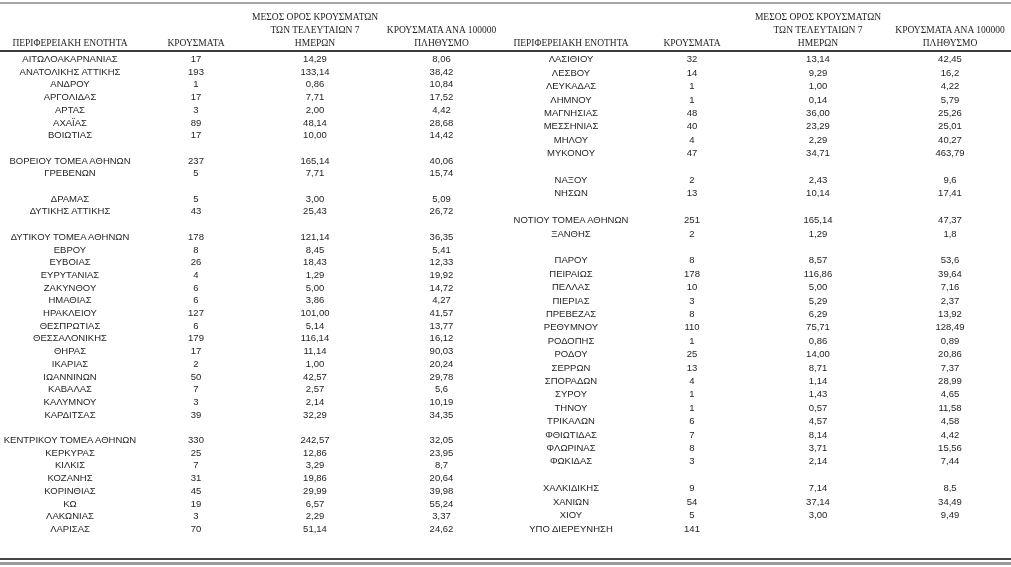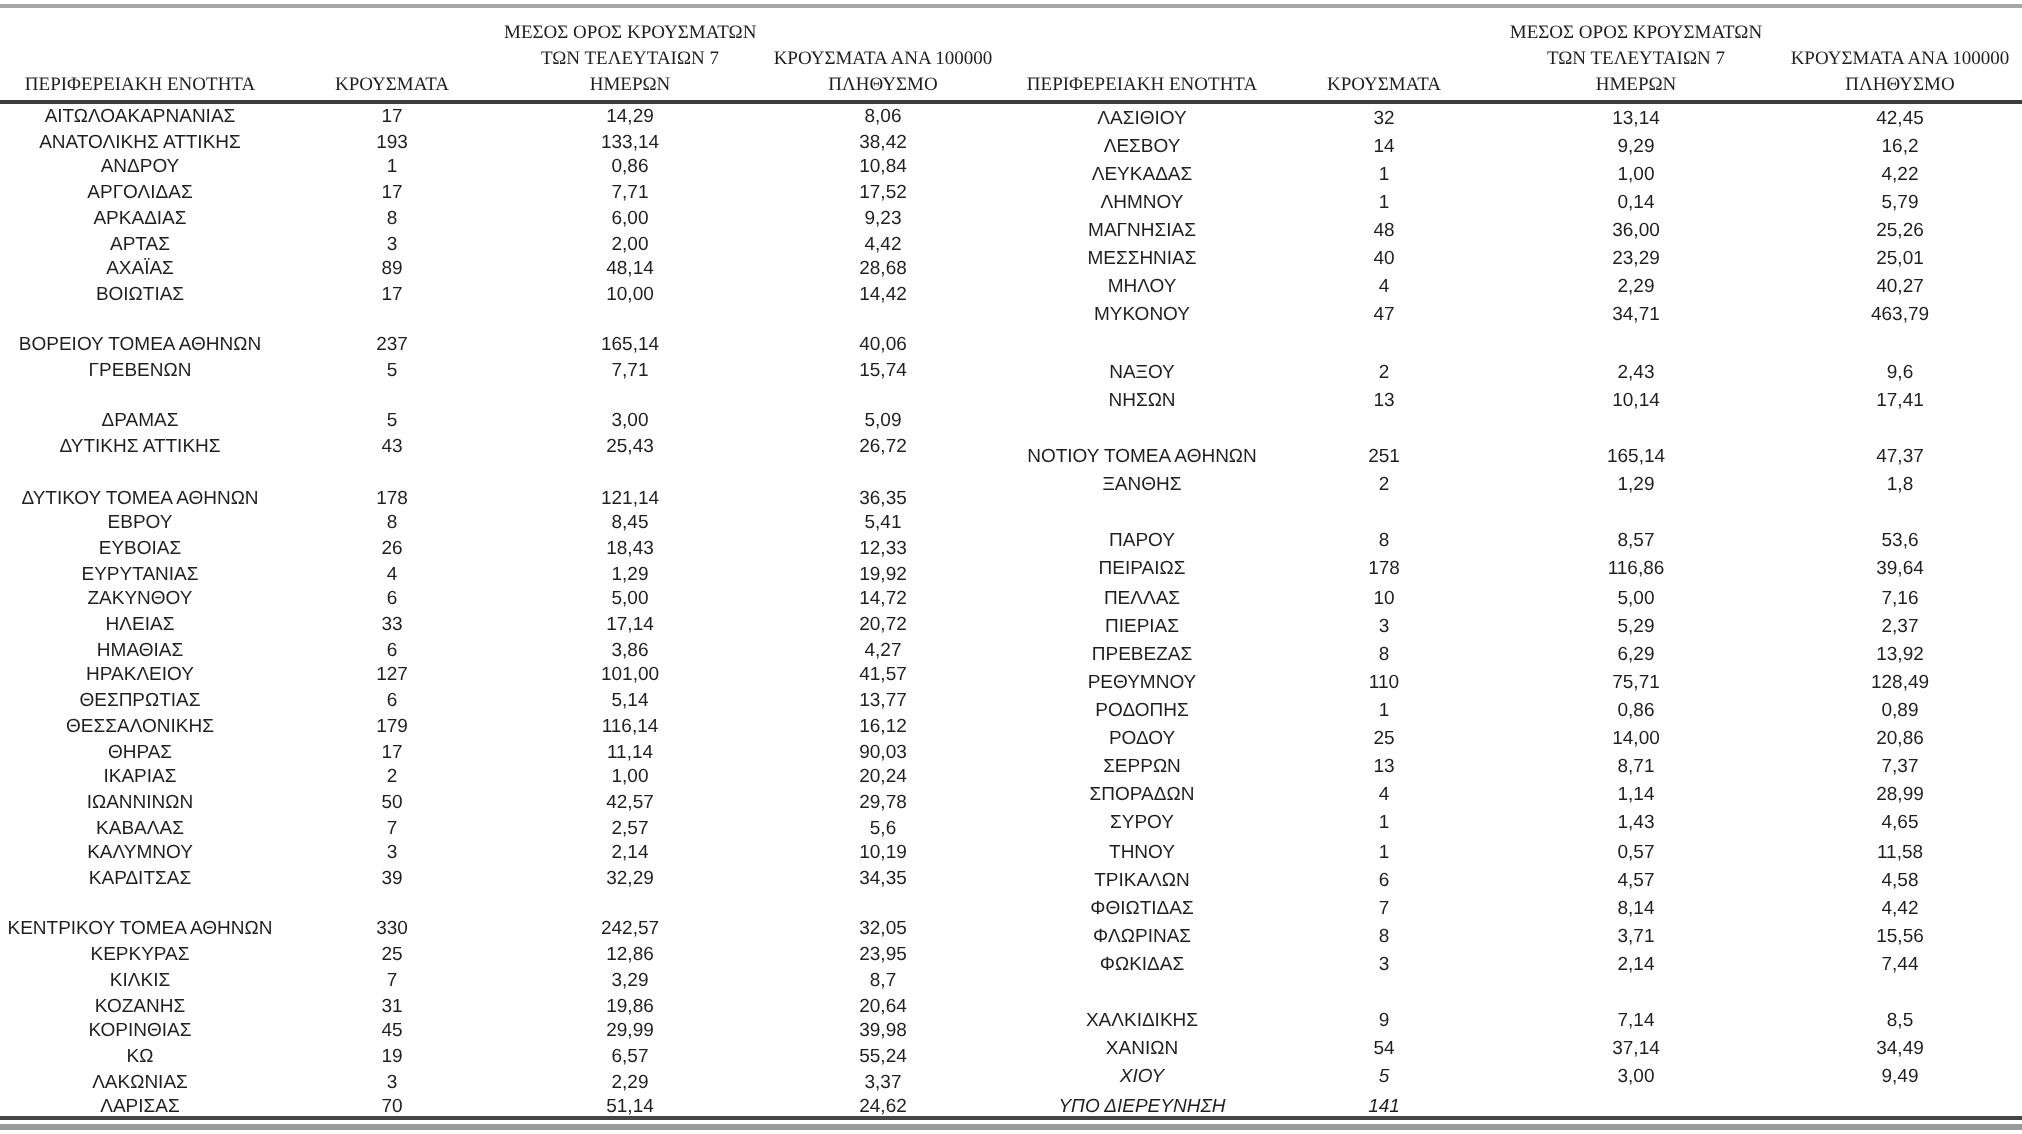--- a/index.html
+++ b/index.html
@@ -21,21 +21,21 @@
   table.right{width:506px;}
   th,td{
     padding:0;margin:0;
     font-size:9.5px;font-weight:normal;
     text-align:center;vertical-align:middle;
     white-space:nowrap;overflow:visible;
   }
   thead th{height:47px;vertical-align:bottom;padding-bottom:3px;line-height:13px;}
   tbody tr{height:12.7px;}
   tbody td{line-height:12.7px;}
-  .italic{font-style:italic;}
+  .italic{}
   .hline{display:block;font-family:Liberation Serif, serif;}
 </style>
 </head>
 <body>
 
 <div class="sheet">
 
   <div class="rule rule-top"></div>
   <div class="rule rule-header"></div>
   <div class="rule rule-bottom-dark"></div>
@@ -88,26 +88,20 @@
             <td>0,86</td>
             <td>10,84</td>
           </tr>
           <tr>
             <td>ΑΡΓΟΛΙΔΑΣ</td>
             <td>17</td>
             <td>7,71</td>
             <td>17,52</td>
           </tr>
           <tr>
-            <td>ΑΡΚΑΔΙΑΣ</td>
-            <td>8</td>
-            <td>6,00</td>
-            <td>9,23</td>
-          </tr>
-          <tr>
             <td>ΑΡΤΑΣ</td>
             <td>3</td>
             <td>2,00</td>
             <td>4,42</td>
           </tr>
           <tr>
             <td>ΑΧΑΪΑΣ</td>
             <td>89</td>
             <td>48,14</td>
             <td>28,68</td>
@@ -182,26 +176,20 @@
             <td>ΕΥΡΥΤΑΝΙΑΣ</td>
             <td>4</td>
             <td>1,29</td>
             <td>19,92</td>
           </tr>
           <tr>
             <td>ΖΑΚΥΝΘΟΥ</td>
             <td>6</td>
             <td>5,00</td>
             <td>14,72</td>
-          </tr>
-          <tr>
-            <td>ΗΛΕΙΑΣ</td>
-            <td>33</td>
-            <td>17,14</td>
-            <td>20,72</td>
           </tr>
           <tr>
             <td>ΗΜΑΘΙΑΣ</td>
             <td>6</td>
             <td>3,86</td>
             <td>4,27</td>
           </tr>
           <tr>
             <td>ΗΡΑΚΛΕΙΟΥ</td>
             <td>127</td>

